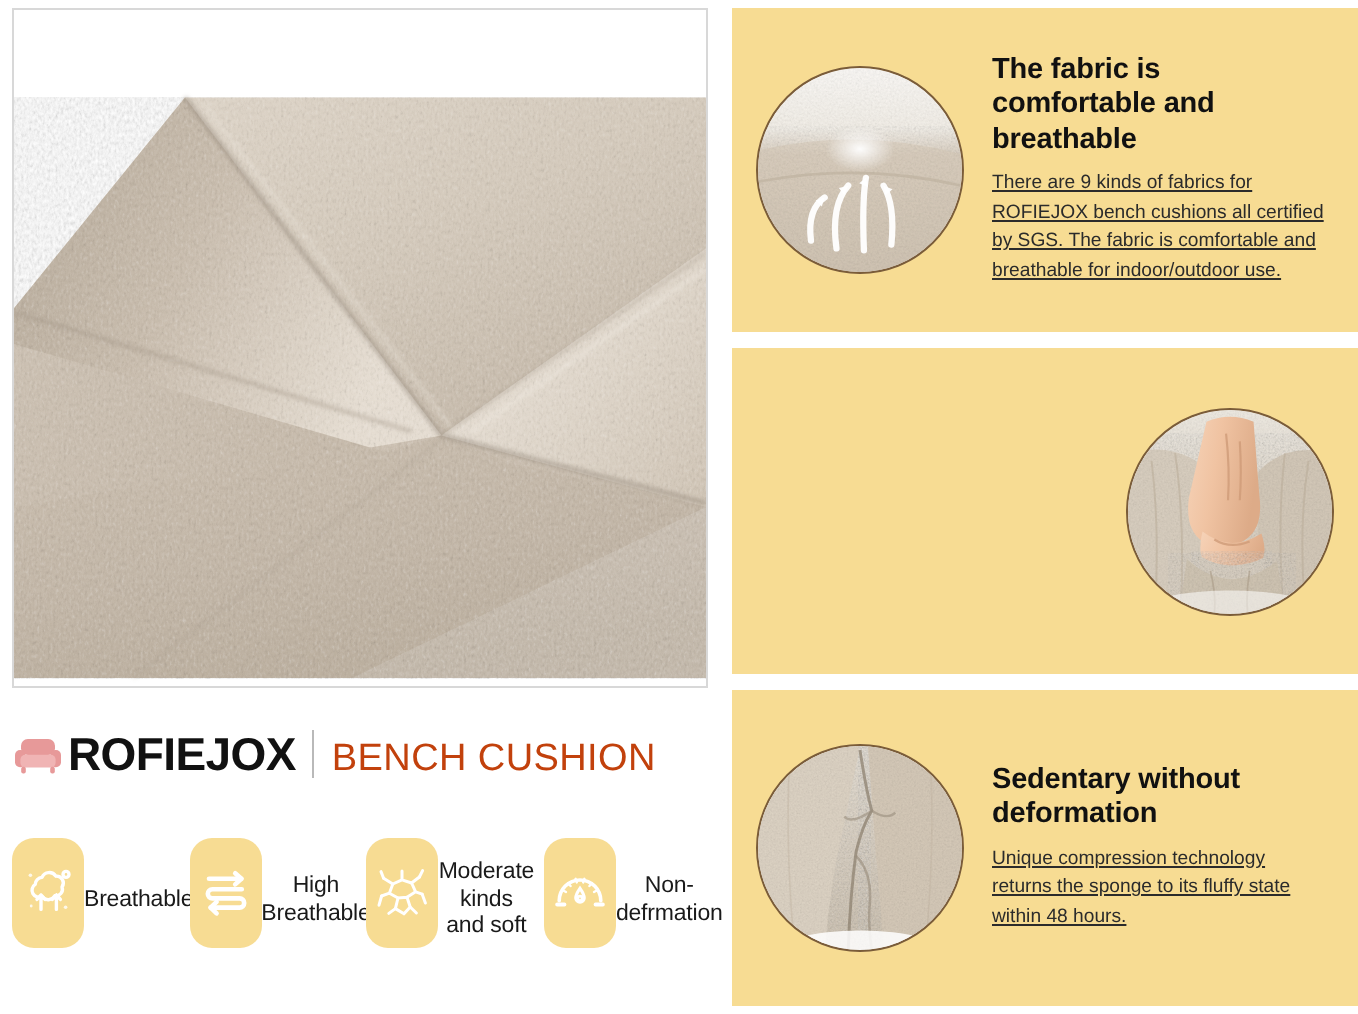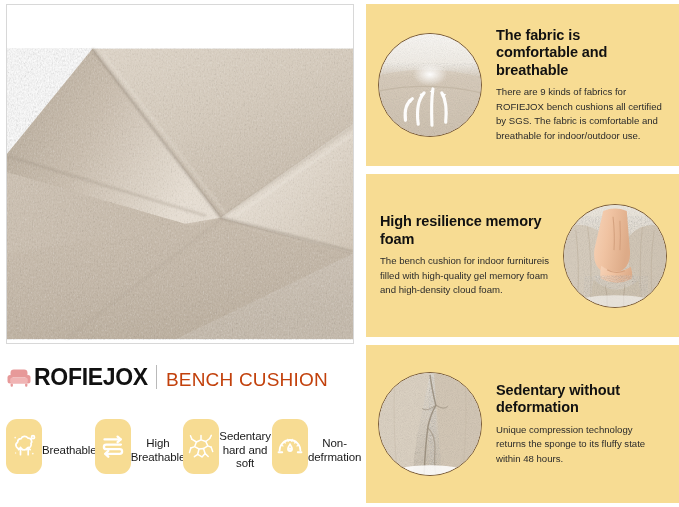--- a/index.html
+++ b/index.html
@@ -91,21 +91,21 @@
   .panel-text { flex:1 1 auto; padding:0 8px; }
   .panel-1 .panel-text { padding-left:14px; padding-right:2px; }
   .panel-2 .panel-text { padding-left:2px; padding-right:12px; }
   .panel-3 .panel-text { padding-left:14px; padding-right:2px; }
 
   .panel-title {
     font-size:14.5px; font-weight:bold; color:#111111;
     line-height:1.2; margin-bottom:6px; letter-spacing:-0.1px;
   }
   .panel-body {
-    font-size:9.6px; color:#2b2b2b; line-height:1.52; letter-spacing:0px;
+    font-size:9.6px; color:#2b2b2b; line-height:1.52; letter-spacing:0px;text-decoration:underline;
   }
 </style>
 </head>
 <body>
 
 <div class="page">
 
   <div class="left-col">
 
     <div class="product-photo">
@@ -234,21 +234,21 @@
             <g fill="none" stroke="#ffffff" stroke-width="1.5" stroke-linecap="round" stroke-linejoin="round">
               <path d="M18 7.5v4.4M18 11.9l-4.6 2.1M18 11.9l4.8 1.6"></path>
               <path d="M13.4 14l-1.7 4.6M13.4 14 8.8 11.1M11.7 18.6l-3.9 1.4M11.7 18.6l4.3 2.4"></path>
               <path d="M22.8 13.5l2 4.4M22.8 13.5l3.9-3M24.8 17.9l3.3 1.2M24.8 17.9l-4.3 2.7"></path>
               <path d="M16 21l-1.3 5.3M16 21l4.5-0.4M20.5 20.6l1.6 4.9"></path>
               <path d="M14.7 26.3l-3.3 2.4M14.7 26.3l4.3 2.6M22.1 25.5l3.1 3M22.1 25.5l-3.1 3.4"></path>
               <path d="M8.8 11.1 7.5 7.8M26.7 10.5l1.6-3.2M7.8 20l-1.3 4.6M28.1 19.1l1.6 4.4"></path>
             </g>
           </svg>
         </div>
-        <div class="feature-label">Sedentary hard and soft</div>
+        <div class="feature-label">Moderate kinds and soft</div>
       </div>
 
       <div class="feature">
         <div class="feature-tile">
           <svg width="36" height="36" viewBox="0 0 36 36">
             <g fill="none" stroke="#ffffff" stroke-linecap="round">
               <path d="M7.6 22.4a10.4 10.4 0 0 1 20.8 0" stroke-width="1.8"></path>
               <g stroke-width="1.2">
                 <path d="M9.4 17.1l1.6 0.9"></path>
                   <path d="M12.1 13.6l1.2 1.4"></path>
@@ -372,24 +372,20 @@
               <path d="M36 74 q16 10 34 1 q-1 16-17 18 q-16-2-17-19z" fill="#d9cfc0" filter="url(#gr2)"></path>
               <path d="M30 76 Q52 96 76 77 L80 104 L26 104 Z" fill="#cfc4b2" filter="url(#gr2)" opacity="0.9"></path>
               <g stroke="#a89a86" stroke-width="0.9" fill="none" opacity="0.6">
                 <path d="M42 82 Q45 94 44 104"></path>
                   <path d="M62 82 Q60 94 61 104"></path>
               </g>
               <ellipse cx="52" cy="100" rx="40" ry="8" fill="#ffffff" opacity="0.55"></ellipse>
             </g>
           </svg>
         </div>
-        <div class="panel-text">
-          <div class="panel-title">High resilience memory foam</div>
-          <div class="panel-body">The bench cushion for indoor furnitureis filled with high-quality gel memory foam and high-density cloud foam.</div>
-        </div>
       </div>
     </div>
 
     <div class="panel panel-3">
       <div class="panel-inner">
         <div class="circle-img">
           <svg viewBox="0 0 104 104">
             <defs>
               <clipPath id="c3">
                   <circle cx="52" cy="52" r="52"></circle>

